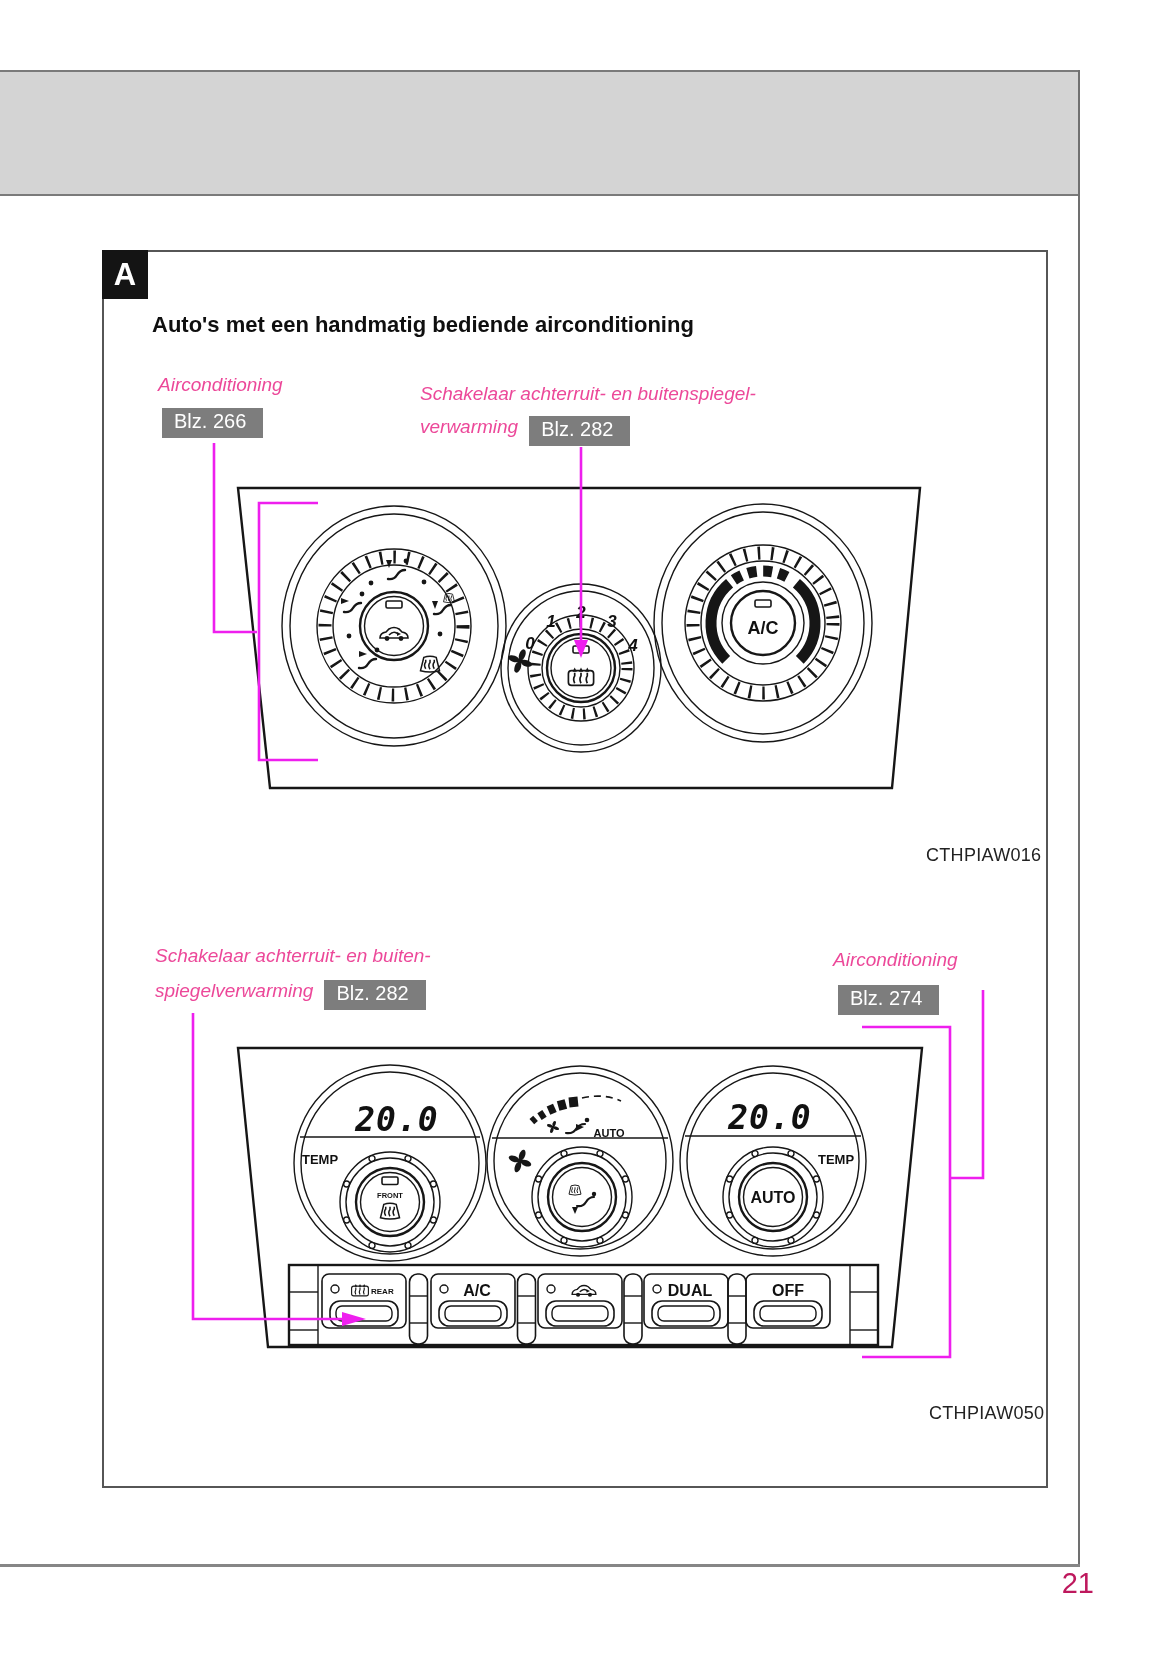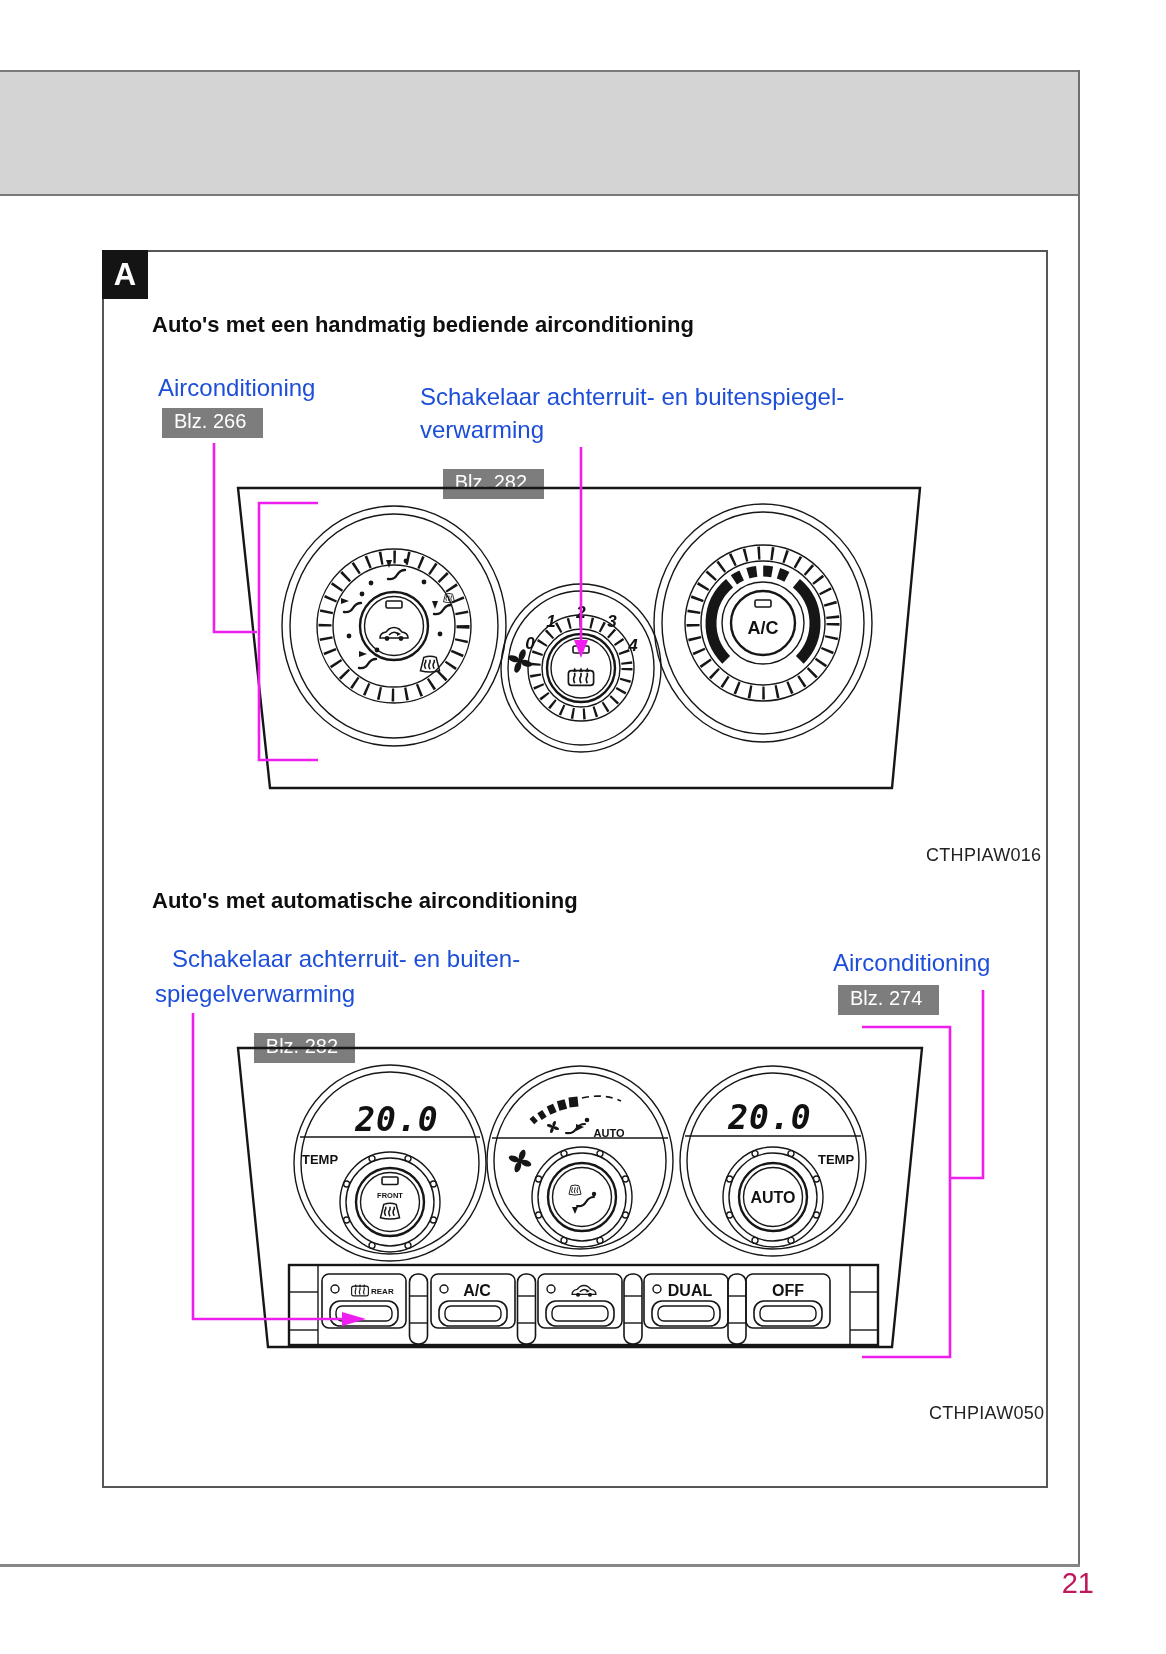--- a/index.html
+++ b/index.html
@@ -6,25 +6,25 @@
   #page{position:relative;width:1166px;height:1654px;background:#fff;overflow:hidden;}
   .abs{position:absolute;}
   .band{left:0;top:70px;width:1079px;height:126px;background:#d4d4d4;
         border-top:2px solid #7a7a7a;border-bottom:2px solid #7a7a7a;border-right:1px solid #7a7a7a;box-sizing:border-box;}
   .right-rule{left:1078px;top:70px;width:2px;height:1495px;background:#707070;}
   .bottom-rule{left:0;top:1564px;width:1080px;height:3px;background:#868686;}
   .content-box{left:102px;top:250px;width:946px;height:1238px;border:2px solid #565656;box-sizing:border-box;background:#fff;}
   .tab{left:102px;top:250px;width:46px;height:49px;background:#141414;color:#fff;
        font-size:31px;font-weight:bold;display:flex;align-items:center;justify-content:center;}
   .h1{font-size:22px;font-weight:bold;color:#0f0f0f;white-space:nowrap;}
-  .lbl{font-size:24px;color:#1d4ed8;white-space:nowrap;}
+  .lbl{font-size:19px;color:#ec4899;white-space:nowrap;font-style:italic;}
   .badge{display:inline-block;background:#7d7d7d;color:#fff;font-size:20px;padding:2px 17px 5px 12px;white-space:nowrap;}
   .cap{font-size:18px;color:#222;letter-spacing:.3px;}
   .pnum{font-size:29px;color:#be185d;}
-  .row{display:flex;align-items:flex-end;gap:25px;flex-direction:column;}
+  .row{display:flex;align-items:flex-start;gap:11px;}
   svg{position:absolute;left:0;top:0;}
   .k{fill:none;stroke:#161616;stroke-width:1.4px;}
   .k2{fill:none;stroke:#161616;stroke-width:2.4px;}
   .tick{fill:none;stroke:#161616;}
   .blk{fill:#161616;stroke:none;}
   .sq{fill:none;stroke:#161616;stroke-width:2.4px;stroke-linecap:round;}
   .th{fill:none;stroke:#161616;stroke-width:1.6px;}
   .num{font:italic bold 17px "Liberation Sans",sans-serif;fill:#111;}
   .seg{font:italic bold 33px "DejaVu Sans Mono",monospace;fill:#111;letter-spacing:1px;}
   .sm{font:bold 13px "Liberation Sans",sans-serif;fill:#111;}
@@ -55,23 +55,22 @@
   <div class="abs badge" style="left:162px;top:408px;">Blz. 266</div>
 
   <div class="abs lbl" style="left:420px;top:383px;">Schakelaar achterruit- en buitenspiegel-</div>
   <div class="abs row" style="left:420px;top:416px;">
     <span class="lbl">verwarming</span>
     <span class="badge">Blz. 282</span>
   </div>
 
   <div class="abs cap" style="left:926px;top:845px;">CTHPIAW016</div>
 
-  <div class="abs h1" style="left:152px;top:888px;">Auto's met automatische airconditioning</div>
-
-  <div class="abs lbl" style="left:172px;top:945px;">Schakelaar achterruit- en buiten-</div>
+
+  <div class="abs lbl" style="left:155px;top:945px;">Schakelaar achterruit- en buiten-</div>
   <div class="abs row" style="left:155px;top:980px;">
     <span class="lbl">spiegelverwarming</span>
     <span class="badge">Blz. 282</span>
   </div>
 
   <div class="abs lbl" style="left:833px;top:949px;">Airconditioning</div>
   <div class="abs badge" style="left:838px;top:985px;">Blz. 274</div>
 
   <div class="abs cap" style="left:929px;top:1403px;">CTHPIAW050</div>
 

